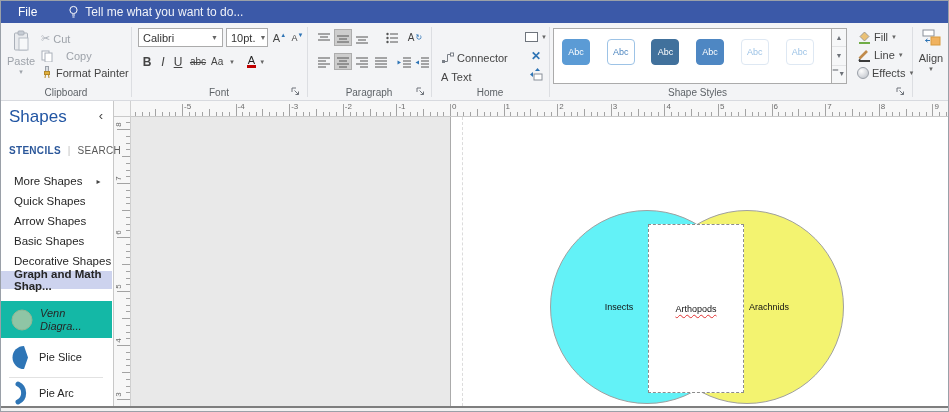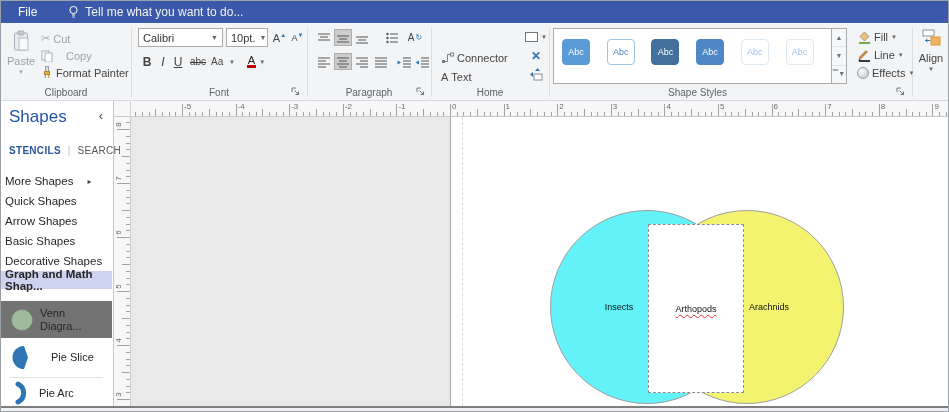--- a/index.html
+++ b/index.html
@@ -37,21 +37,21 @@
   .rnum{position:absolute;font-size:8px;color:#6b6b6b;}
   
   #sidebar{position:absolute;left:0;top:100px;width:113px;bottom:5px;background:#fff;border-right:1px solid #c8c8c8;}
   #shapes-title{position:absolute;left:8px;top:6px;font-size:17px;color:#2155a3;}
   #collapse{position:absolute;right:10px;top:10px;font-size:13px;color:#444;line-height:10px;}
   #paneltabs{position:absolute;left:8px;top:44px;font-size:10px;display:flex;gap:7px;align-items:center;}
   #tab-stencils{color:#2b579a;font-weight:bold;letter-spacing:.3px;}
   #tab-search{color:#595959;letter-spacing:.3px;}
   #paneltabs .sep{color:#c0c0c0;}
   #navlist{position:absolute;left:0;top:70px;right:1px;}
-  .navitem{height:20px;display:flex;align-items:center;padding-left:4px;font-size:11.5px;color:#262626;}
+  .navitem{height:20px;display:flex;align-items:center;padding-left:13px;font-size:11.5px;color:#262626;}
   .navitem.active{background:#cdd3ee;font-weight:bold;height:18px;}
   .navitem .arrow{margin-left:14px;font-size:8px;color:#444;}
   .master{position:absolute;left:0;right:1px;display:flex;align-items:center;}
   .master .mlabel{font-size:11px;color:#262626;line-height:13px;}
   #divider-masters{position:absolute;left:8px;right:10px;height:1px;background:#e2e2e2;}
   
   #canvas{position:absolute;left:130px;top:116px;right:0;bottom:5px;background:#e9e9e9;overflow:hidden;}
   #page{position:absolute;left:319px;top:0;bottom:0;right:0;background:#fff;border-left:1px solid #ababab;}
   #page-margin{position:absolute;left:11px;top:0;bottom:0;width:1px;border-left:1px dashed #dcdcdc;}
   .circle{position:absolute;width:194px;height:194px;border-radius:50%;border:1px solid #a0a0a0;}
@@ -551,38 +551,38 @@
           <span>Basic Shapes</span>
         </div>
         <div class="navitem">
           <span>Decorative Shapes</span>
         </div>
         <div class="navitem active">
           <span>Graph and Math Shap...</span>
         </div>
       </div>
 
-    <div class="master" style="top:200px;height:37px;background:#737373;">
+    <div class="master" style="top:200px;height:37px;background:#14b8a6;font-style:italic;">
       <span style="margin-left:10px;">
         <svg width="22" height="22">
             <circle cx="11" cy="11" r="10" fill="#a5c7a5" fill-opacity=".85" stroke="#93b693"></circle>
           </svg>
       </span>
       <span class="mlabel" style="margin-left:7px;">
         <span style="display:block;">Venn</span>
         <span style="display:block;">Diagra...</span>
       </span>
     </div>
     <div class="master" style="top:243px;height:26px;">
       <span style="margin-left:10px;">
         <svg width="20" height="26" viewBox="0 0 20 26">
             <path d="M13 2 A11.5 11.5 0 0 0 13 25 L17 13.5 Z" fill="#2e75b6"></path>
           </svg>
       </span>
-      <span class="mlabel" style="margin-left:20px;">Pie Slice</span>
+      <span class="mlabel" style="margin-left:8px;">Pie Slice</span>
     </div>
     <div id="divider-masters" style="top:276px;"></div>
     <div class="master" style="top:280px;height:24px;">
       <span style="margin-left:13px;">
         <svg width="14" height="24" viewBox="0 0 14 24">
             <path d="M4 3 A10 10 0 0 1 4 21" fill="none" stroke="#2e75b6" stroke-width="5" stroke-linecap="round"></path>
           </svg>
       </span>
       <span class="mlabel" style="margin-left:11px;">Pie Arc</span>
     </div>

